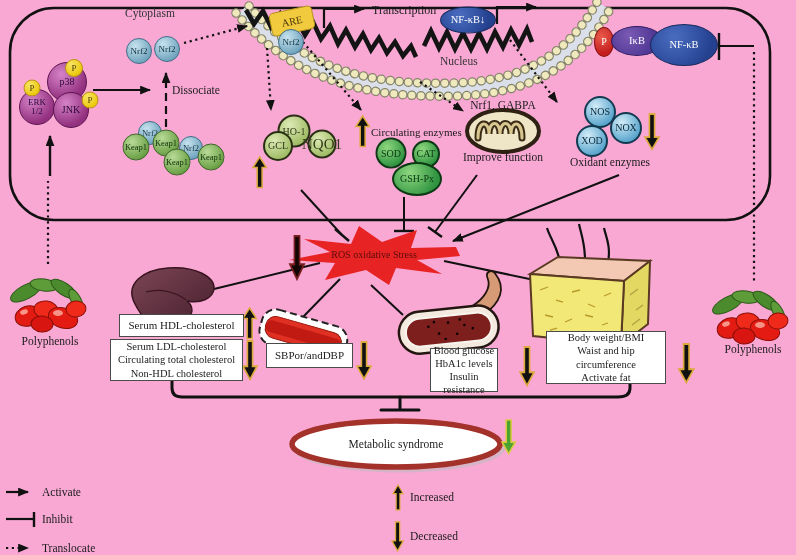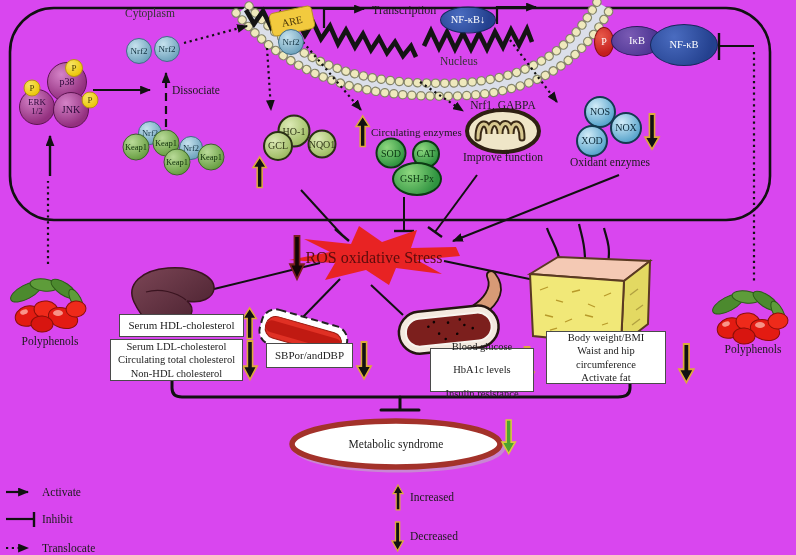--- a/index.html
+++ b/index.html
@@ -1,16 +1,16 @@
 <!DOCTYPE html>
 <html><head>
 <meta charset="utf-8">
 <style>
   html,body{margin:0;padding:0;background:#fff;}
-  #fig{position:relative;width:796px;height:555px;background:#d946ef;overflow:hidden;
+  #fig{position:relative;width:796px;height:555px;background:#f9a8d4;overflow:hidden;
        font-family:"Liberation Serif",serif;color:#1b1b1b;}
   #gfx{position:absolute;left:0;top:0;}
   .lbl{position:absolute;font-size:11.5px;white-space:nowrap;}
   .ctrd{text-align:center;white-space:normal;}
   .mol{position:absolute;transform:translate(-50%,-50%);border-radius:50%;
        display:flex;align-items:center;justify-content:center;text-align:center;
        font-size:10px;line-height:1.0;box-sizing:border-box;}
   .purple{background:radial-gradient(circle at 35% 30%,#d583c8,#93307f 70%);border:1.5px solid #5c1450;color:#2d0a3a;}
   .yellow{background:radial-gradient(circle at 35% 30%,#f8e564,#ecc90f 70%);border:1px solid #b8960e;color:#4a3a00;font-size:9px;}
   .blue{background:radial-gradient(circle at 35% 30%,#c6e2ee,#6fa3bd 75%);border:1.5px solid #3f6e86;color:#123240;}
@@ -202,21 +202,21 @@
 </svg>
 
 <div class="lbl" style="left:125px;top:7px;color:#333;">Cytoplasm</div>
 <div class="lbl" style="left:440px;top:55px;color:#333;">Nucleus</div>
 <div class="lbl" style="left:372px;top:3px;font-size:12px;">Transcription</div>
 <div class="lbl" style="left:172px;top:84px;">Dissociate</div>
 <div class="lbl" style="left:371px;top:126px;font-size:11px;">Circulating enzymes</div>
 <div class="lbl ctrd" style="left:458px;top:99px;width:90px;">Nrf1, GABPA</div>
 <div class="lbl ctrd" style="left:455px;top:151px;width:96px;">Improve function</div>
 <div class="lbl ctrd" style="left:566px;top:156px;width:88px;">Oxidant enzymes</div>
-<div class="lbl ctrd" style="left:299px;top:249px;width:150px;font-size:16px;color:#5c0c0c;">ROS oxidative Stress</div>
+<div class="lbl ctrd" style="left:299px;top:249px;width:150px;font-size:10px;color:#5c0c0c;">ROS oxidative Stress</div>
 <div class="lbl ctrd" style="left:10px;top:335px;width:80px;">Polyphenols</div>
 <div class="lbl ctrd" style="left:712px;top:343px;width:82px;">Polyphenols</div>
 <div class="lbl ctrd" style="left:330px;top:438px;width:132px;">Metabolic syndrome</div>
 <div class="lbl" style="left:410px;top:491px;">Increased</div>
 <div class="lbl" style="left:410px;top:530px;">Decreased</div>
 <div class="lbl" style="left:42px;top:486px;">Activate</div>
 <div class="lbl" style="left:42px;top:513px;">Inhibit</div>
 <div class="lbl" style="left:42px;top:542px;">Translocate</div>
 
 <div class="mol purple" style="left:67px;top:82px;width:40px;height:40px;">p38</div>
@@ -243,42 +243,42 @@
   <span>NF-κB</span>
       <span style="font-weight:bold;">↓</span>
 </div>
 
 <div class="mol redp" style="left:604px;top:42px;width:20px;height:30px;font-size:10px;">P</div>
 <div class="mol ikbp" style="left:637px;top:41px;width:52px;height:30px;font-size:10.5px;">IκB</div>
 <div class="mol navy" style="left:684px;top:45px;width:68px;height:42px;font-size:10.5px;">NF-κB</div>
 
 <div class="mol lgreen" style="left:294px;top:131px;width:33px;height:33px;">HO-1</div>
 <div class="mol lgreen" style="left:278px;top:146px;width:30px;height:30px;">GCL</div>
-<div class="mol lgreen" style="left:322px;top:144px;width:29px;height:29px;font-size:10px;">NQO1</div>
+<div class="mol lgreen" style="left:322px;top:144px;width:29px;height:29px;font-size:15px;">NQO1</div>
 
 <div class="mol dgreen" style="left:391px;top:153px;width:31px;height:31px;">SOD</div>
 <div class="mol dgreen" style="left:426px;top:154px;width:28px;height:28px;">CAT</div>
 <div class="mol dgreen" style="left:417px;top:179px;width:50px;height:34px;">GSH-Px</div>
 
 <div class="mol sky" style="left:600px;top:112px;width:32px;height:32px;">NOS</div>
 <div class="mol sky" style="left:592px;top:141px;width:32px;height:32px;">XOD</div>
 <div class="mol sky" style="left:626px;top:128px;width:32px;height:32px;">NOX</div>
 
 <div class="obox" style="left:119px;top:314px;width:125px;height:23px;font-size:11px;">
   <span>Serum HDL-cholesterol</span>
 </div>
 <div class="obox" style="left:110px;top:339px;width:133px;height:42px;font-size:10.5px;">
   <span>Serum LDL-cholesterol</span>
   <span>Circulating total cholesterol</span>
   <span>Non-HDL cholesterol</span>
 </div>
 <div class="obox" style="left:266px;top:343px;width:87px;height:25px;font-size:11px;">
   <span>SBPor/andDBP</span>
 </div>
-<div class="obox" style="left:430px;top:348px;width:104px;height:44px;font-size:10.5px;gap:10px;">
+<div class="obox" style="left:430px;top:348px;width:68px;height:44px;font-size:10.5px;">
   <span>Blood glucose</span>
   <span>HbA1c levels</span>
   <span>Insulin resistance</span>
 </div>
 <div class="obox" style="left:546px;top:331px;width:120px;height:53px;font-size:10.5px;">
   <span>Body weight/BMI</span>
   <span>Waist and hip circumference</span>
   <span>Activate fat</span>
 </div>
 

